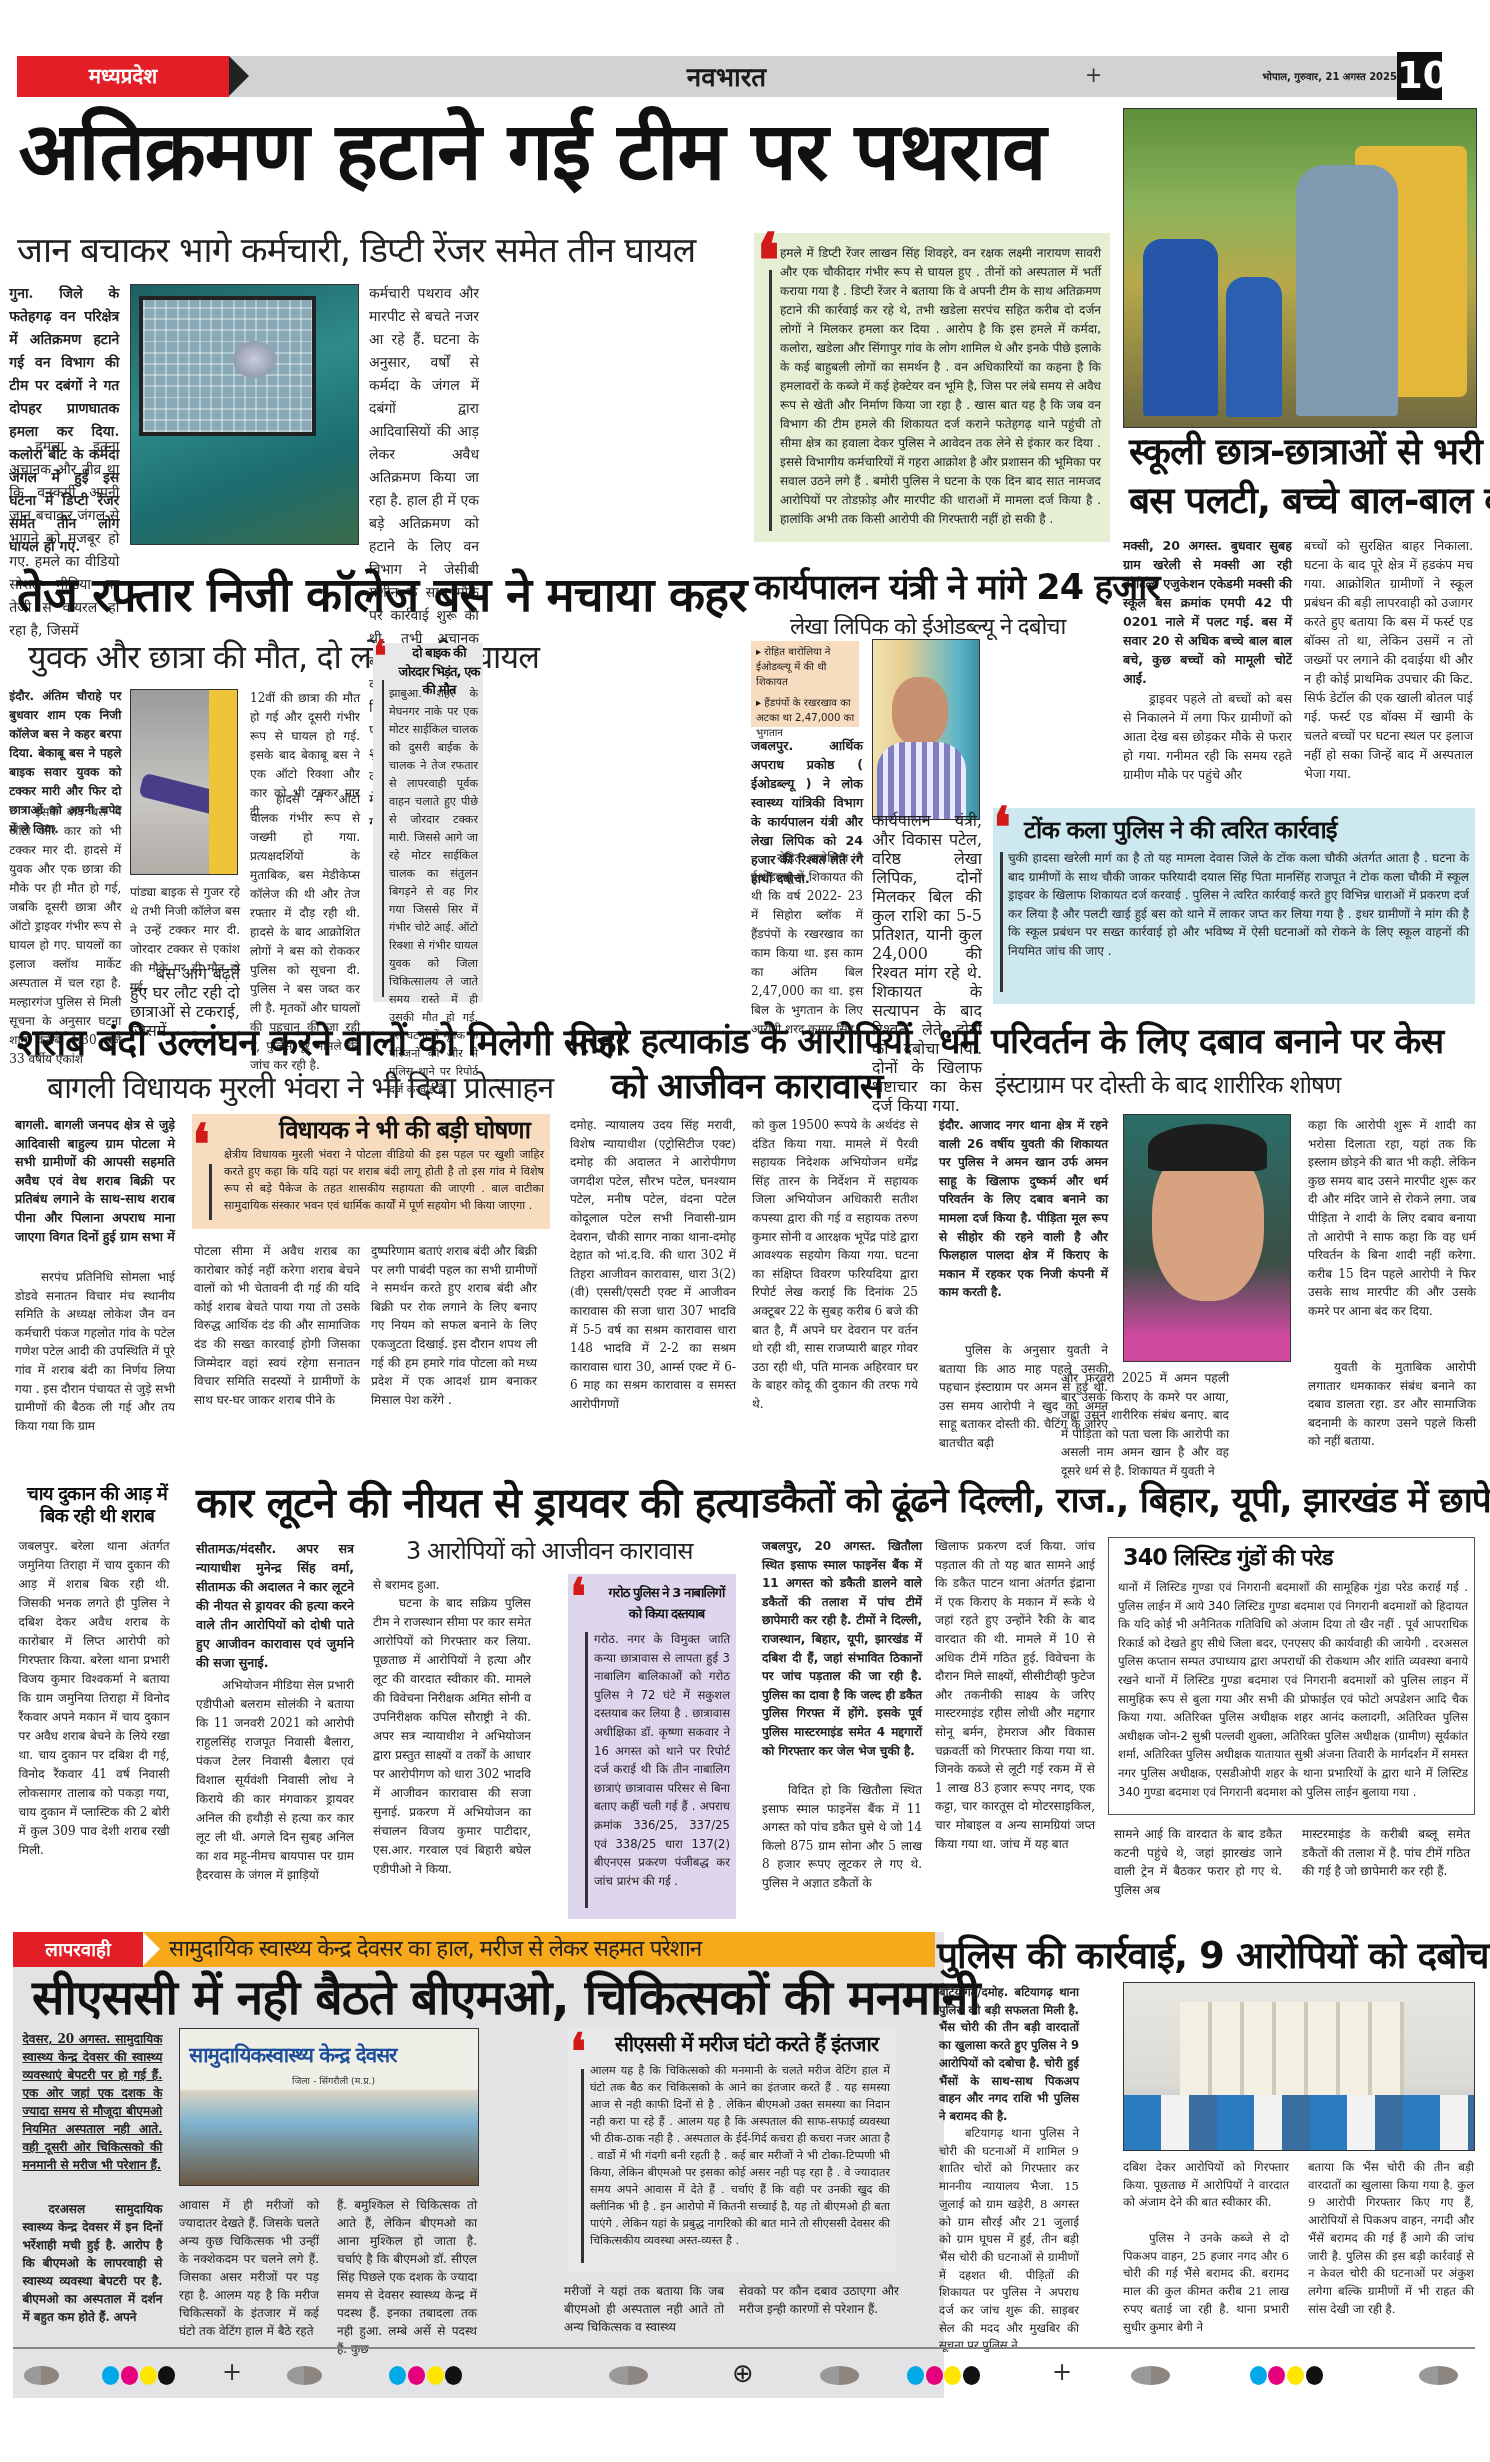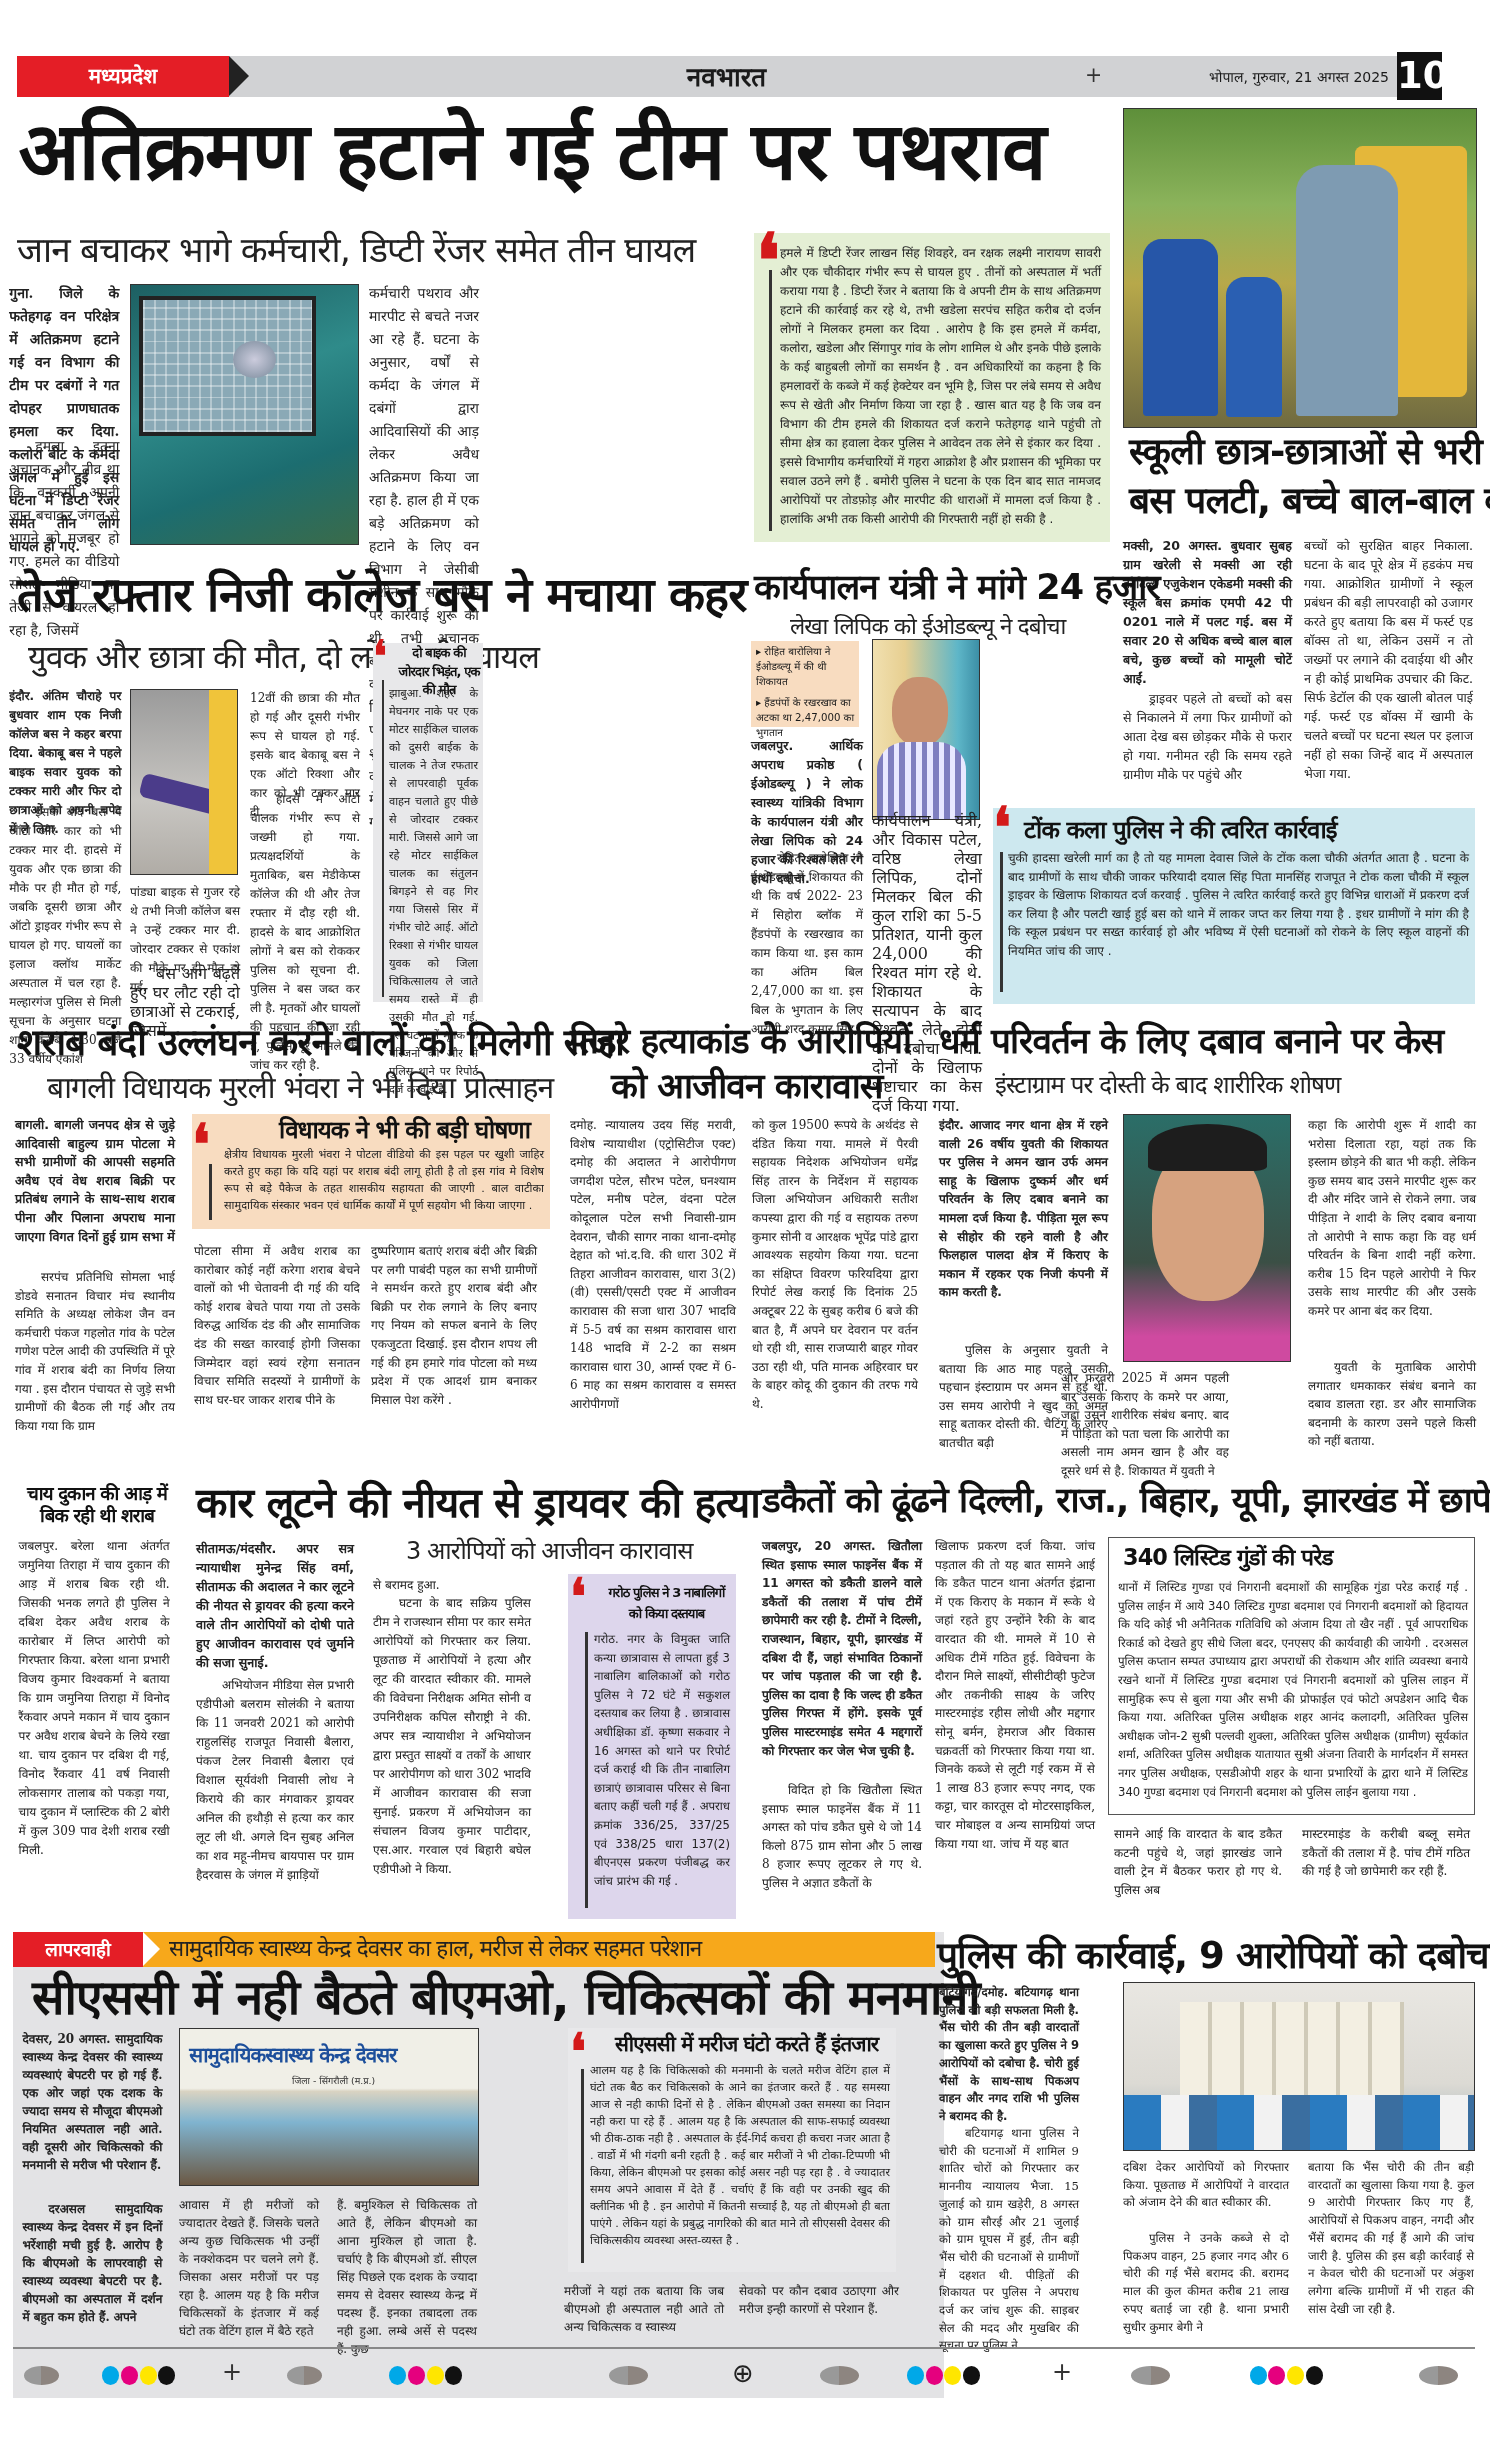--- a/index.html
+++ b/index.html
@@ -18,21 +18,21 @@
 </style>
 </head>
 <body>
 
 <div class="abs" style="left:17px;top:56px;width:1394px;height:41px;background:#d1d2d4;"></div>
 <div class="abs" style="left:17px;top:56px;width:63px;height:41px;"></div>
 <div class="abs" style="left:17px;top:56px;width:212px;height:41px;background:#e41e26;color:#fff;font-weight:bold;font-size:20.5px;line-height:41px;text-align:center;">मध्यप्रदेश</div>
 <div class="abs" style="left:229px;top:56px;width:0;height:0;border-top:20.5px solid transparent;border-bottom:20.5px solid transparent;border-left:20.5px solid #222;"></div>
 <div class="abs" style="left:652px;top:60px;width:149px;font-size:26px;font-weight:bold;text-align:center;line-height:34px;">नवभारत</div>
 <div class="abs" style="left:1085px;top:61px;font-size:20.5px;line-height:28px;color:#333;">+</div>
-<div class="abs" style="left:1201px;top:67px;width:196px;font-size:14px;font-weight:normal;text-align:center;line-height:20.5px;">भोपाल, गुरुवार, 21 अगस्त 2025</div>
+<div class="abs" style="left:1201px;top:67px;width:196px;font-size:10px;font-weight:bold;text-align:right;line-height:20.5px;">भोपाल, गुरुवार, 21 अगस्त 2025</div>
 <div class="abs" style="left:1397px;top:52px;width:45px;height:48px;background:#111;color:#fff;font-size:37px;font-weight:bold;text-align:center;line-height:48px;">10</div>
 
 <div class="abs hl" style="left:18.6px;top:112px;font-size:80px;">अतिक्रमण हटाने गई टीम पर पथराव</div>
 <div class="abs sub" style="left:17px;top:233px;font-size:35px;">जान बचाकर भागे कर्मचारी, डिप्टी रेंजर समेत तीन घायल</div>
 <div class="abs txt bold" style="left:9.3px;top:282px;width:110px;">गुना. जिले के फतेहगढ़ वन परिक्षेत्र में अतिक्रमण हटाने गई वन विभाग की टीम पर दबंगों ने गत दोपहर प्राणघातक हमला कर दिया. कलोरा बीट के कर्मदा जंगल में हुई इस घटना में डिप्टी रेंजर समेत तीन लोग घायल हो गए.</div>
 <div class="abs txt indent" style="left:9.3px;top:435px;width:110px;">हमला इतना अचानक और तीव्र था कि वनकर्मी अपनी जान बचाकर जंगल से भागने को मजबूर हो गए. हमले का वीडियो सोशल मीडिया पर तेजी से वायरल हो रहा है, जिसमें</div>
 <div class="photo" style="left:130px;top:284px;width:229px;height:261px;background:linear-gradient(160deg,#1d5f62 0%,#2f8b8a 40%,#1c6d70 70%,#3a6b4a 100%);">
   <div style="position:absolute;left:7.5px;top:11.2px;width:177px;height:140px;border:4.7px solid #222;background:repeating-linear-gradient(0deg,rgba(255,255,255,.35) 0 1.9px,transparent 1.9px 11.2px),repeating-linear-gradient(90deg,rgba(255,255,255,.35) 0 1.9px,transparent 1.9px 11.2px),#8aa9b6;"></div>
   <div style="position:absolute;left:102px;top:56px;width:43px;height:37px;border-radius:50%;background:radial-gradient(#ccd,#789);"></div>
 </div>
@@ -147,21 +147,21 @@
 <div class="abs boxtxt" style="left:1118px;top:1578px;width:350px;font-size:11.6px;line-height:18.6px;">थानों में लिस्टिड गुण्डा एवं निगरानी बदमाशों की सामूहिक गुंडा परेड कराई गई . पुलिस लाईन में आये 340 लिस्टिड गुण्डा बदमाश एवं निगरानी बदमाशों को हिदायत कि यदि कोई भी अनैनितक गतिविधि को अंजाम दिया तो खैर नहीं . पूर्व आपराधिक रिकार्ड को देखते हुए सीधे जिला बदर, एनएसए की कार्यवाही की जायेगी . दरअसल पुलिस कप्तान सम्पत उपाध्याय द्वारा अपराधों की रोकथाम और शांति व्यवस्था बनाये रखने थानों में लिस्टिड गुण्डा बदमाश एवं निगरानी बदमाशों को पुलिस लाइन में सामुहिक रूप से बुला गया और सभी की प्रोफाईल एवं फोटो अपडेशन आदि चैक किया गया. अतिरिक्त पुलिस अधीक्षक शहर आनंद कलादगी, अतिरिक्त पुलिस अधीक्षक जोन-2 सुश्री पल्लवी शुक्ला, अतिरिक्त पुलिस अधीक्षक (ग्रामीण) सूर्यकांत शर्मा, अतिरिक्त पुलिस अधीक्षक यातायात सुश्री अंजना तिवारी के मार्गदर्शन में समस्त नगर पुलिस अधीक्षक, एसडीओपी शहर के थाना प्रभारियों के द्वारा थाने में लिस्टिड 340 गुण्डा बदमाश एवं निगरानी बदमाश को पुलिस लाईन बुलाया गया .</div>
 <div class="abs txt" style="left:1114px;top:1825px;width:168px;font-size:12px;line-height:18.6px;">सामने आई कि वारदात के बाद डकैत कटनी पहुंचे थे, जहां झारखंड जाने वाली ट्रेन में बैठकर फरार हो गए थे. पुलिस अब</div>
 <div class="abs txt" style="left:1302px;top:1825px;width:168px;font-size:12px;line-height:18.6px;">मास्टरमाइंड के करीबी बब्लू समेत डकैतों की तलाश में है. पांच टीमें गठित की गई है जो छापेमारी कर रही हैं.</div>
 
 <div class="abs" style="left:13px;top:1932px;width:931px;height:466px;background:#e3e3e5;"></div>
 <div class="abs" style="left:13px;top:1932px;width:922px;height:35px;background:#f7a81b;"></div>
 <div class="abs" style="left:13px;top:1932px;width:130px;height:35px;background:#e41e26;color:#fff;font-weight:bold;font-size:18.6px;line-height:35px;text-align:center;">लापरवाही</div>
 <div class="abs" style="left:143px;top:1932px;width:0;height:0;border-top:17.7px solid transparent;border-bottom:17.7px solid transparent;border-left:17px solid #fff;"></div>
 <div class="abs sub" style="left:169px;top:1937px;font-size:22.4px;color:#222;">सामुदायिक स्वास्थ्य केन्द्र देवसर का हाल, मरीज से लेकर सहमत परेशान</div>
 <div class="abs hl" style="left:32px;top:1973px;font-size:48px;">सीएससी में नही बैठते बीएमओ, चिकित्सकों की मनमानी</div>
-<div class="abs txt bold" style="left:22.4px;top:2030px;width:140px;font-size:12px;line-height:18px;">देवसर, 20 अगस्त. सामुदायिक स्वास्थ्य केन्द्र देवसर की स्वास्थ्य व्यवस्थाएं बेपटरी पर हो गई हैं. एक ओर जहां एक दशक के ज्यादा समय से मौजूदा बीएमओ नियमित अस्पताल नही आते. वही दूसरी ओर चिकित्सको की मनमानी से मरीज भी परेशान हैं.</div>
+<div class="abs txt bold" style="left:22.4px;top:2030px;width:140px;font-size:12px;line-height:18px;text-decoration:underline;">देवसर, 20 अगस्त. सामुदायिक स्वास्थ्य केन्द्र देवसर की स्वास्थ्य व्यवस्थाएं बेपटरी पर हो गई हैं. एक ओर जहां एक दशक के ज्यादा समय से मौजूदा बीएमओ नियमित अस्पताल नही आते. वही दूसरी ओर चिकित्सको की मनमानी से मरीज भी परेशान हैं.</div>
 <div class="abs txt indent" style="left:22.4px;top:2200px;width:140px;font-size:12px;line-height:18px;font-weight:bold;">दरअसल सामुदायिक स्वास्थ्य केन्द्र देवसर में इन दिनों भर्रेशाही मची हुई है. आरोप है कि बीएमओ के लापरवाही से स्वास्थ्य व्यवस्था बेपटरी पर है. बीएमओ का अस्पताल में दर्शन में बहुत कम होते हैं. अपने</div>
 <div class="photo" style="left:179px;top:2028px;width:300px;height:158px;background:linear-gradient(180deg,#f0efe7 0%,#f0efe7 38%,#d9d3c2 40%,#7fb3cf 60%,#6b5843 100%);">
   <div class="abs" style="left:9.3px;top:11.2px;font-size:20.5px;font-weight:bold;color:#1d4f9b;white-space:nowrap;letter-spacing:-0.9px;">सामुदायिकस्वास्थ्य केन्द्र देवसर</div>
   <div class="abs" style="left:112px;top:45px;font-size:9.3px;color:#333;white-space:nowrap;">जिला - सिंगरौली (म.प्र.)</div>
 </div>
 <div class="abs txt" style="left:179px;top:2196px;width:140px;font-size:12px;line-height:18px;">आवास में ही मरीजों को ज्यादातर देखते हैं. जिसके चलते अन्य कुछ चिकित्सक भी उन्हीं के नक्शेकदम पर चलने लगे हैं. जिसका असर मरीजों पर पड़ रहा है. आलम यह है कि मरीज चिकित्सकों के इंतजार में कई घंटो तक वेटिंग हाल में बैठे रहते</div>
 <div class="abs txt" style="left:337px;top:2196px;width:140px;font-size:12px;line-height:18px;">हैं. बमुश्किल से चिकित्सक तो आते हैं, लेकिन बीएमओ का आना मुश्किल हो जाता है. चर्चाएं है कि बीएमओ डॉ. सीएल सिंह पिछले एक दशक के ज्यादा समय से देवसर स्वास्थ्य केन्द्र में पदस्थ हैं. इनका तबादला तक नही हुआ. लम्बे अर्से से पदस्थ हैं. कुछ</div>
 <div class="abs" style="left:568px;top:2028px;width:328px;height:244px;background:#e8e8ea;"></div>
 <div class="abs quote" style="left:570px;top:2027px;font-size:50px;">❛</div>
 <div class="abs hl" style="left:615px;top:2034px;font-size:20.5px;">सीएससी में मरीज घंटो करते हैं इंतजार</div>

